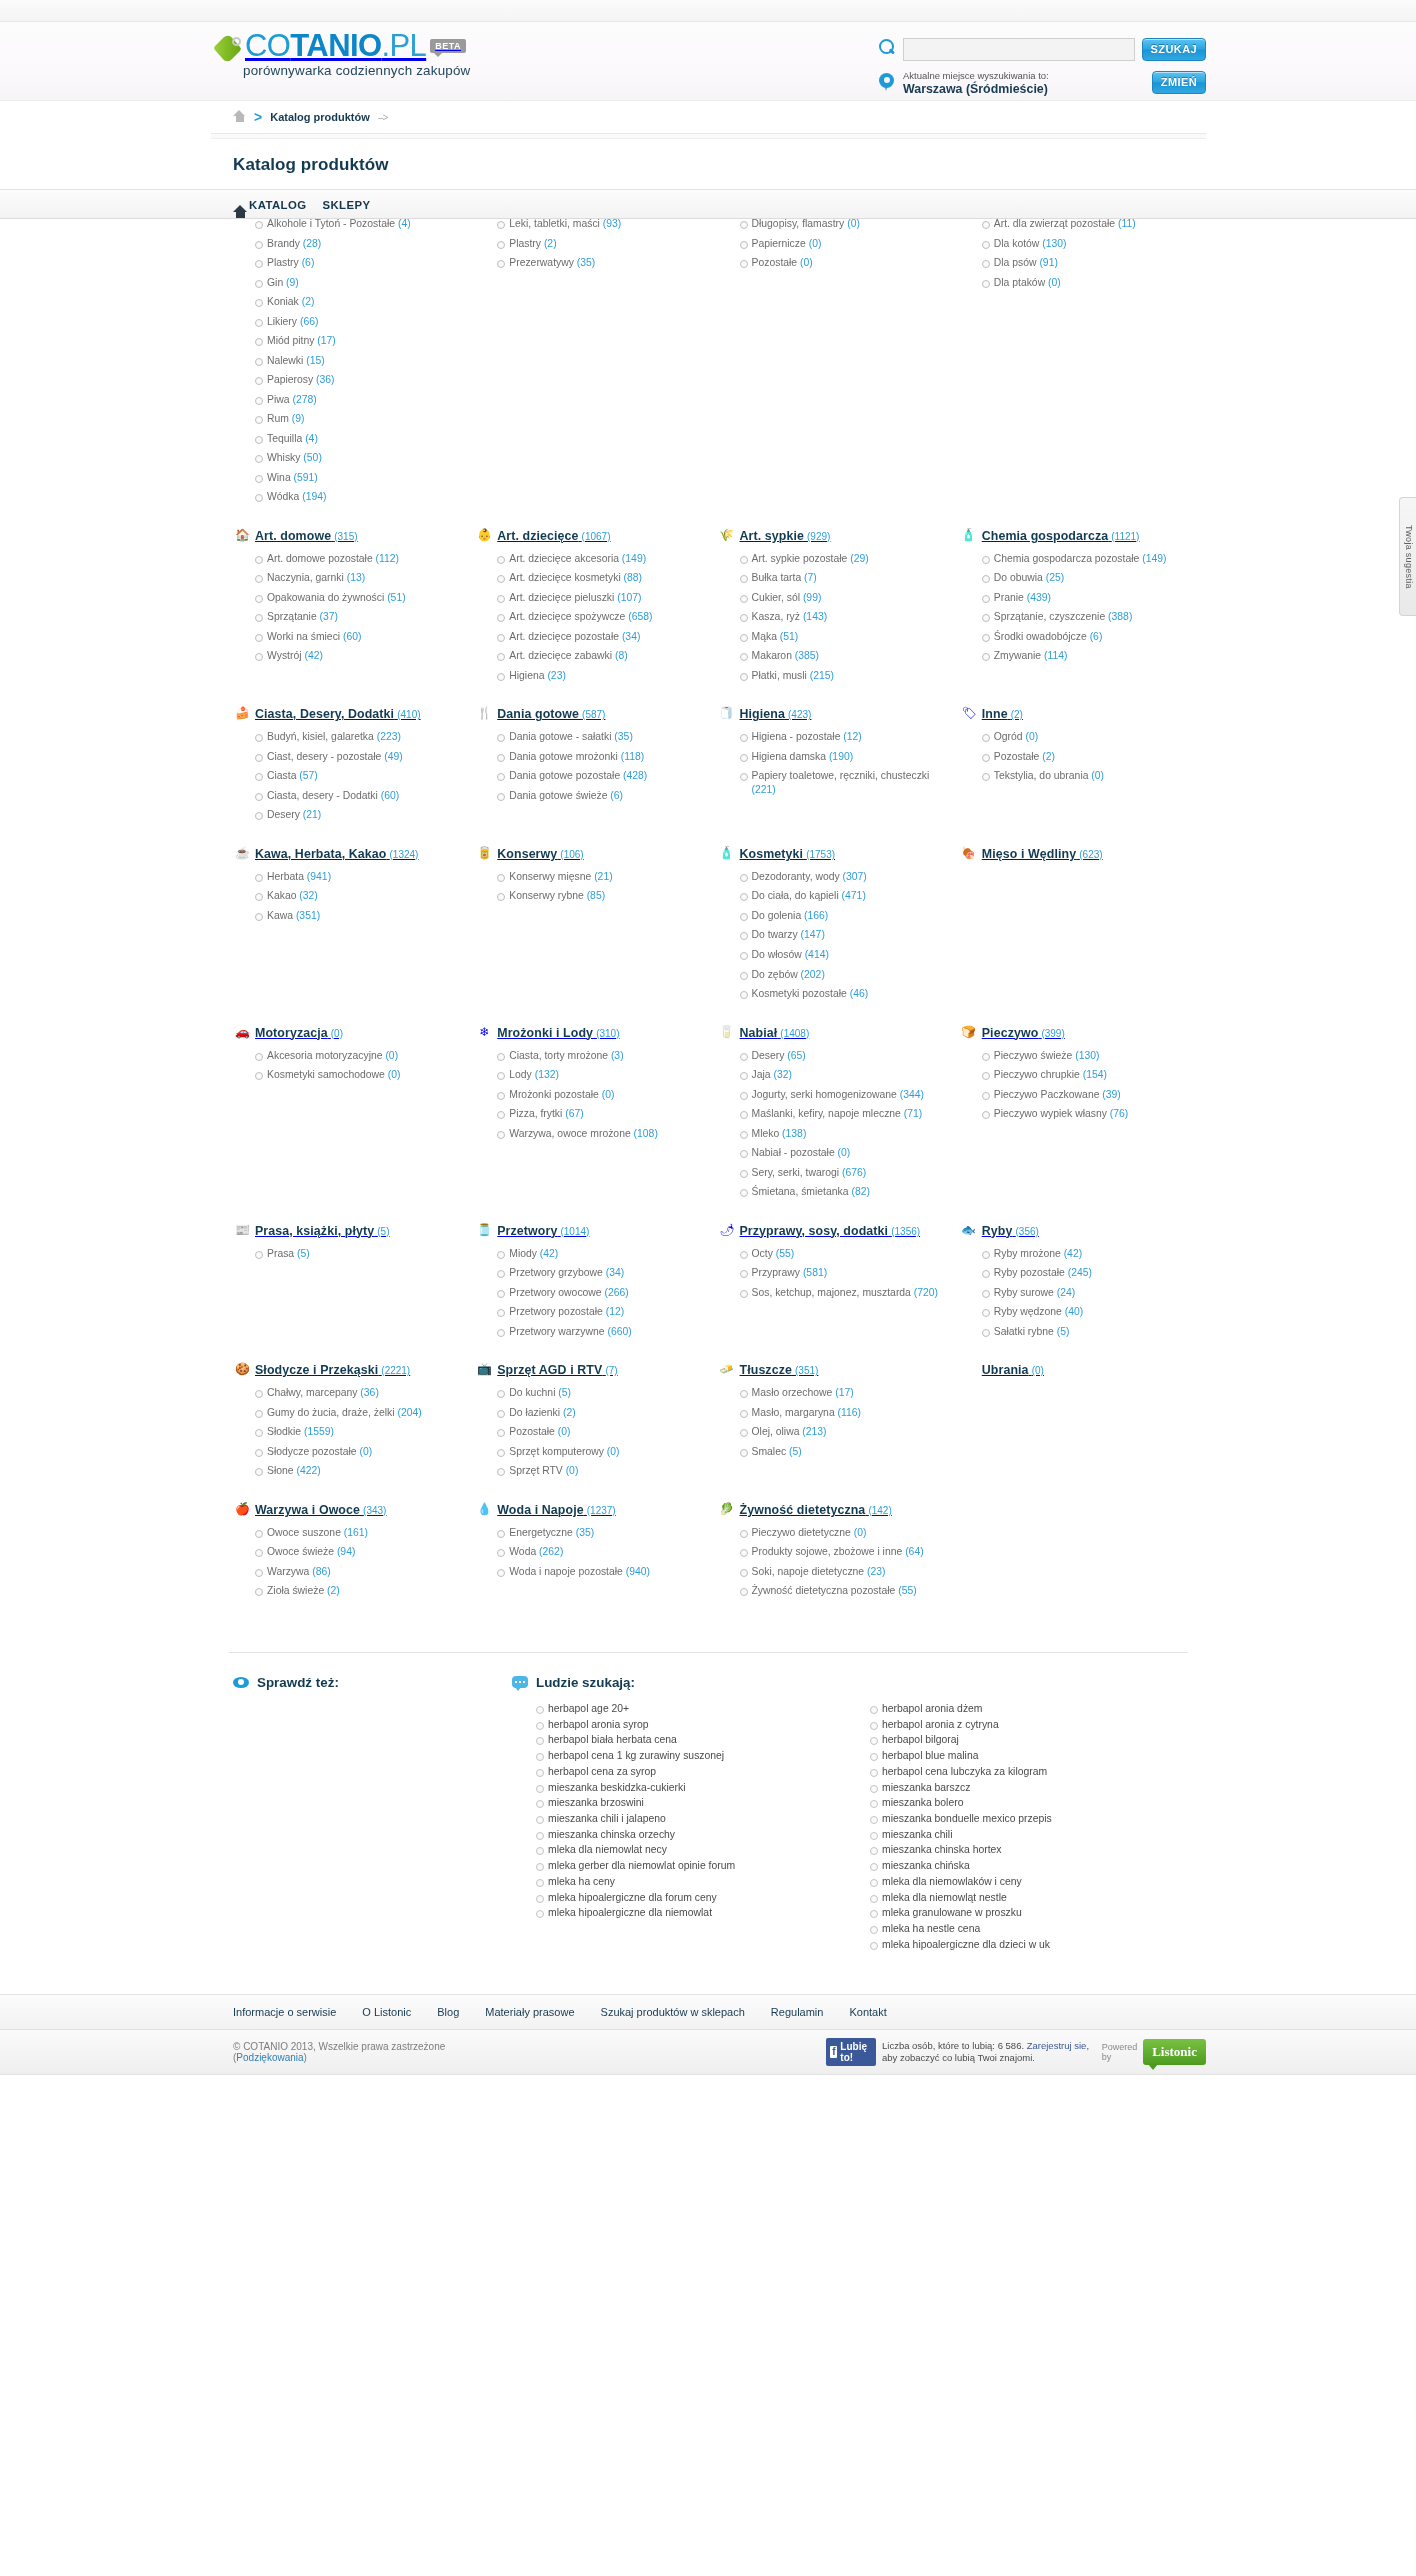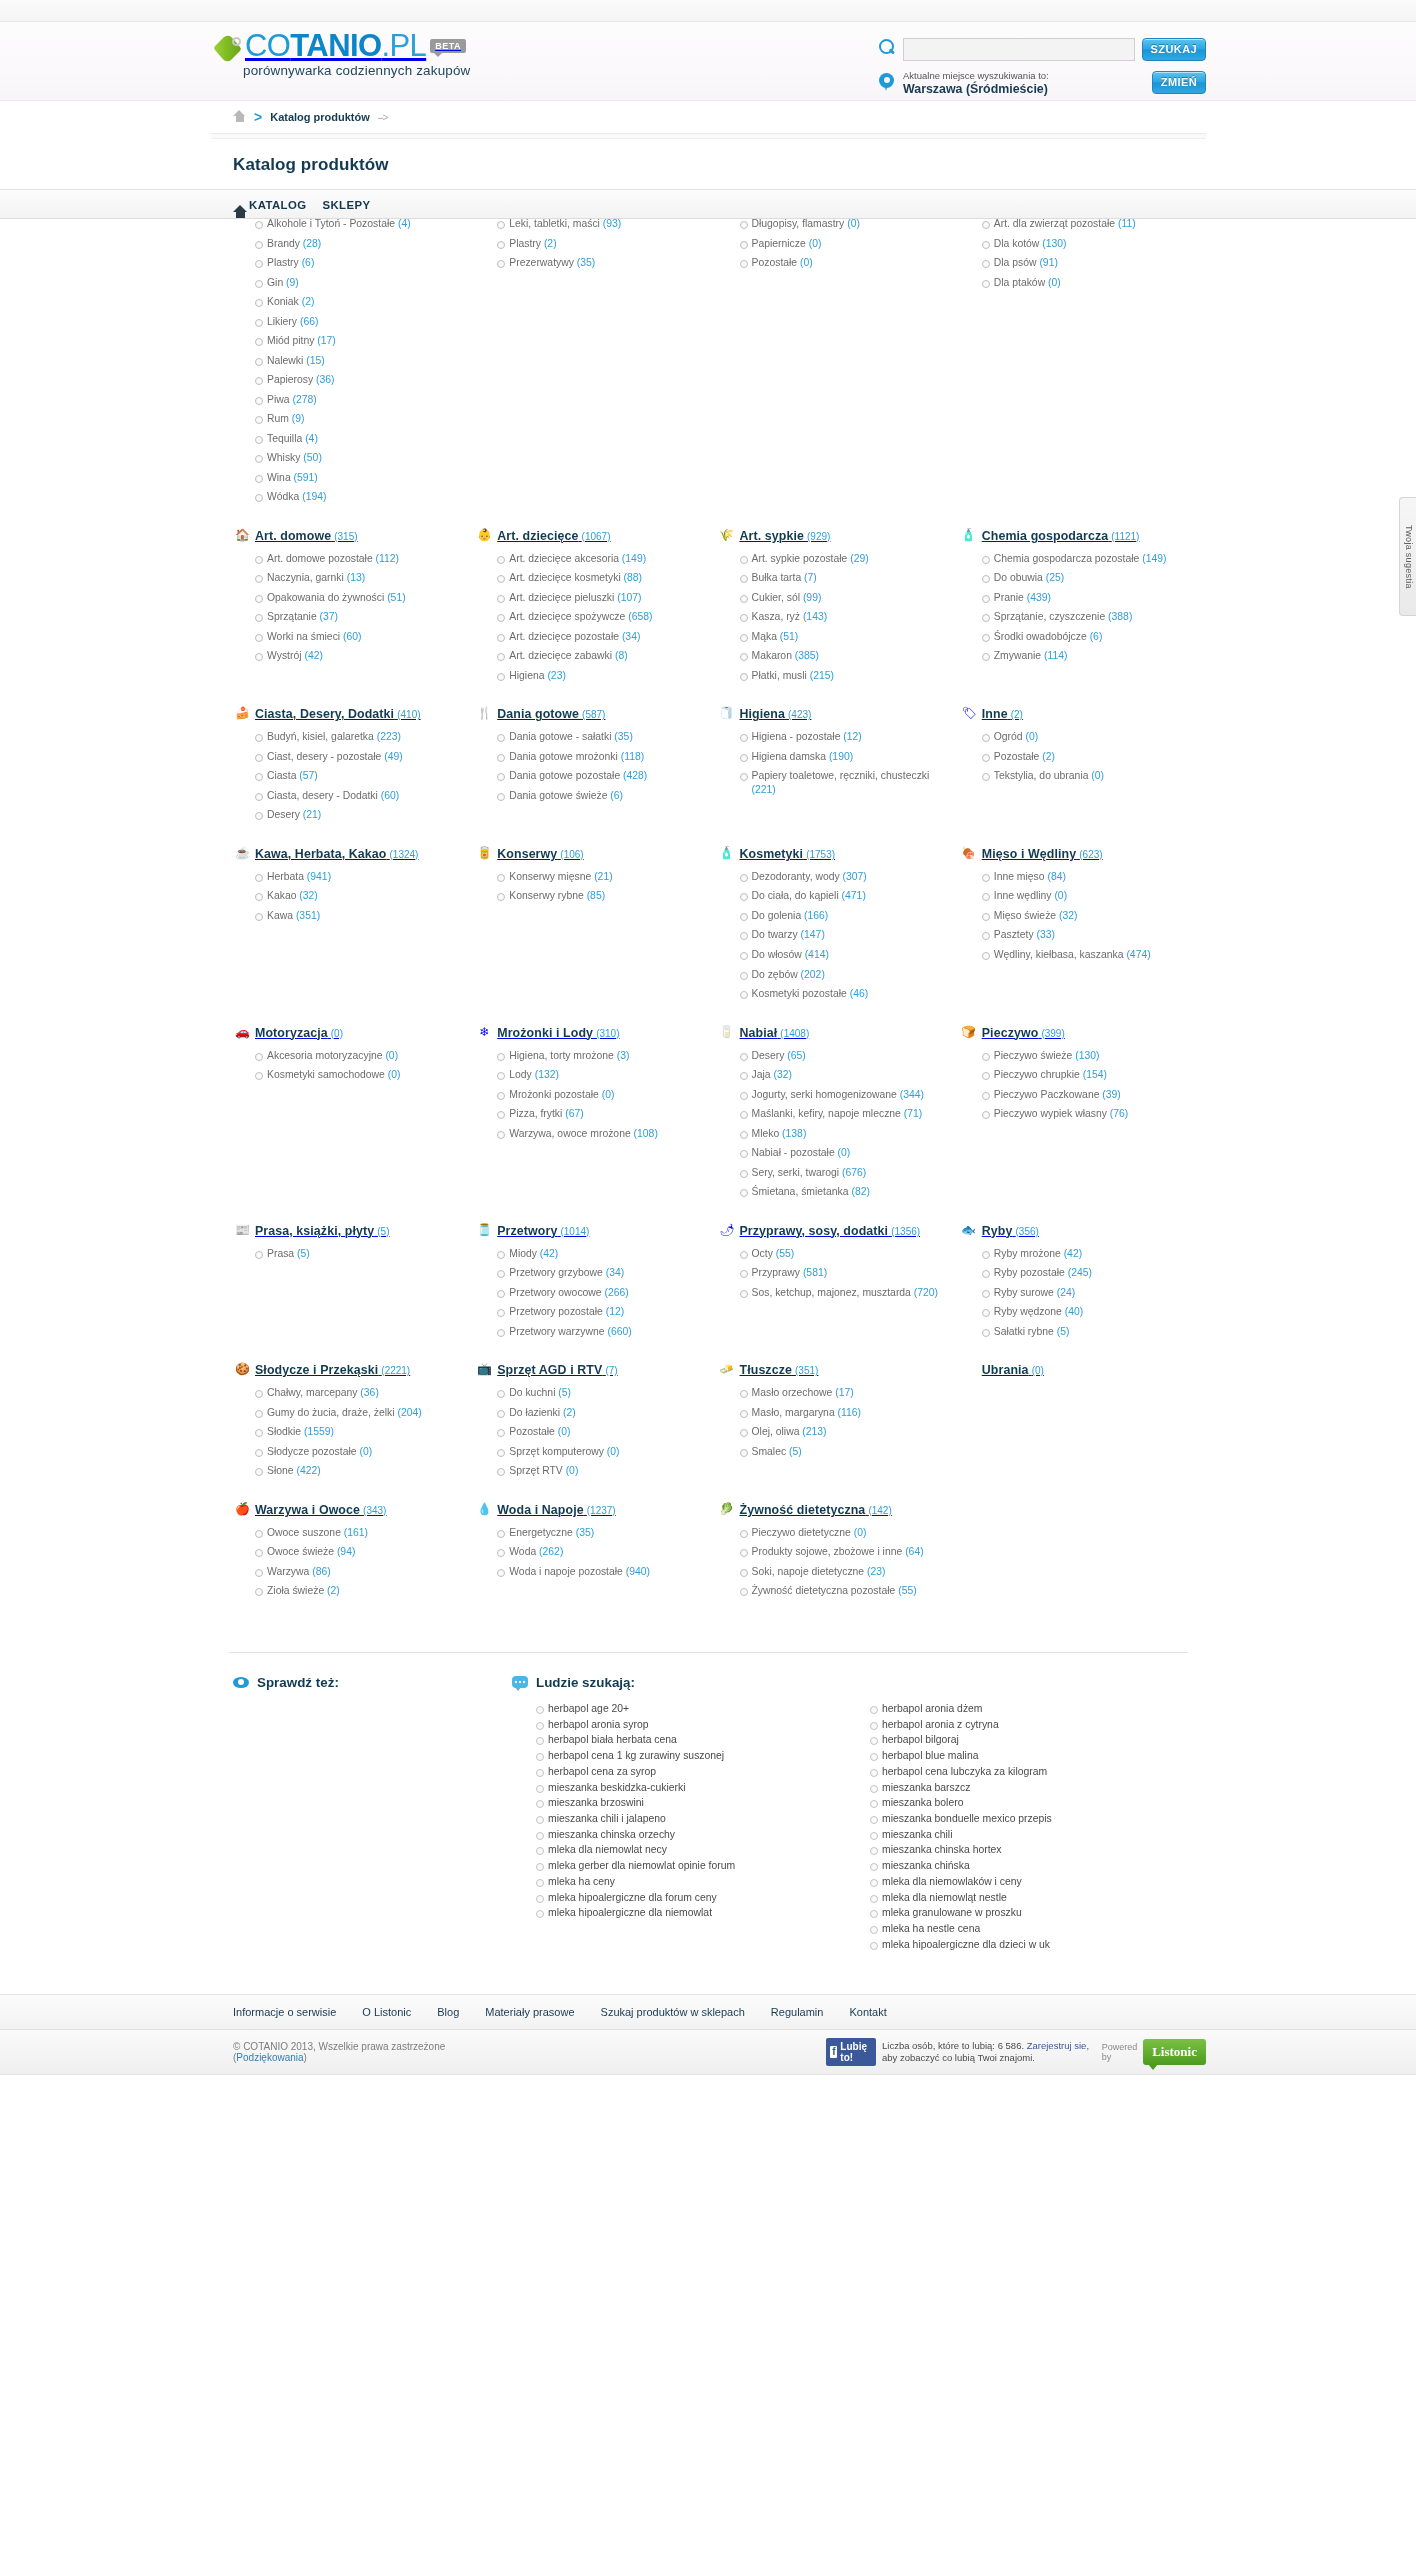--- a/index.html
+++ b/index.html
@@ -609,41 +609,34 @@
             <li><a href="#" style="color: rgb(108, 108, 108); text-decoration: none;">Do ciała, do kąpieli</a><span class="n"> (471)</span></li>
             <li><a href="#" style="color: rgb(108, 108, 108); text-decoration: none;">Do golenia</a><span class="n"> (166)</span></li>
             <li><a href="#" style="color: rgb(108, 108, 108); text-decoration: none;">Do twarzy</a><span class="n"> (147)</span></li>
             <li><a href="#" style="color: rgb(108, 108, 108); text-decoration: none;">Do włosów</a><span class="n"> (414)</span></li>
             <li><a href="#" style="color: rgb(108, 108, 108); text-decoration: none;">Do zębów</a><span class="n"> (202)</span></li>
             <li><a href="#" style="color: rgb(108, 108, 108); text-decoration: none;">Kosmetyki pozostałe</a><span class="n"> (46)</span></li>
           </ul>
         </div>
         <div class="cat">
           <a href="#" class="cat-head"><span class="cat-ico">🍖</span><span class="cat-name">Mięso i Wędliny</span> <span class="cat-count">(623)</span></a>
-          <ul class="sub">
-            <li><a href="#" style="color: rgb(108, 108, 108); text-decoration: none;">Inne mięso</a><span class="n"> (84)</span></li>
-            <li><a href="#" style="color: rgb(108, 108, 108); text-decoration: none;">Inne wędliny</a><span class="n"> (0)</span></li>
-            <li><a href="#" style="color: rgb(108, 108, 108); text-decoration: none;">Mięso świeże</a><span class="n"> (32)</span></li>
-            <li><a href="#" style="color: rgb(108, 108, 108); text-decoration: none;">Pasztety</a><span class="n"> (33)</span></li>
-            <li><a href="#" style="color: rgb(108, 108, 108); text-decoration: none;">Wędliny, kiełbasa, kaszanka</a><span class="n"> (474)</span></li>
-          </ul>
         </div>
       </div>
       <div class="crow">
         <div class="cat">
           <a href="#" class="cat-head"><span class="cat-ico">🚗</span><span class="cat-name">Motoryzacja</span> <span class="cat-count">(0)</span></a>
           <ul class="sub">
             <li><a href="#" style="color: rgb(108, 108, 108); text-decoration: none;">Akcesoria motoryzacyjne</a><span class="n"> (0)</span></li>
             <li><a href="#" style="color: rgb(108, 108, 108); text-decoration: none;">Kosmetyki samochodowe</a><span class="n"> (0)</span></li>
           </ul>
         </div>
         <div class="cat">
           <a href="#" class="cat-head"><span class="cat-ico">❄</span><span class="cat-name">Mrożonki i Lody</span> <span class="cat-count">(310)</span></a>
           <ul class="sub">
-            <li><a href="#" style="color: rgb(108, 108, 108); text-decoration: none;">Higiena, torty mrożone</a><span class="n"> (3)</span></li>
+            <li><a href="#" style="color: rgb(108, 108, 108); text-decoration: none;">Ciasta, torty mrożone</a><span class="n"> (3)</span></li>
             <li><a href="#" style="color: rgb(108, 108, 108); text-decoration: none;">Lody</a><span class="n"> (132)</span></li>
             <li><a href="#" style="color: rgb(108, 108, 108); text-decoration: none;">Mrożonki pozostałe</a><span class="n"> (0)</span></li>
             <li><a href="#" style="color: rgb(108, 108, 108); text-decoration: none;">Pizza, frytki</a><span class="n"> (67)</span></li>
             <li><a href="#" style="color: rgb(108, 108, 108); text-decoration: none;">Warzywa, owoce mrożone</a><span class="n"> (108)</span></li>
           </ul>
         </div>
         <div class="cat">
           <a href="#" class="cat-head"><span class="cat-ico">🥛</span><span class="cat-name">Nabiał</span> <span class="cat-count">(1408)</span></a>
           <ul class="sub">
             <li><a href="#" style="color: rgb(108, 108, 108); text-decoration: none;">Desery</a><span class="n"> (65)</span></li>

